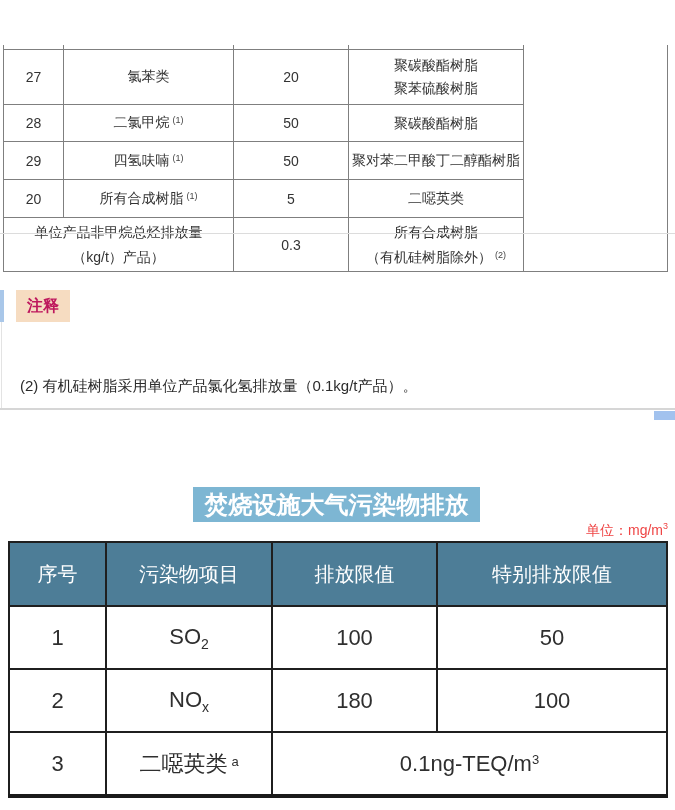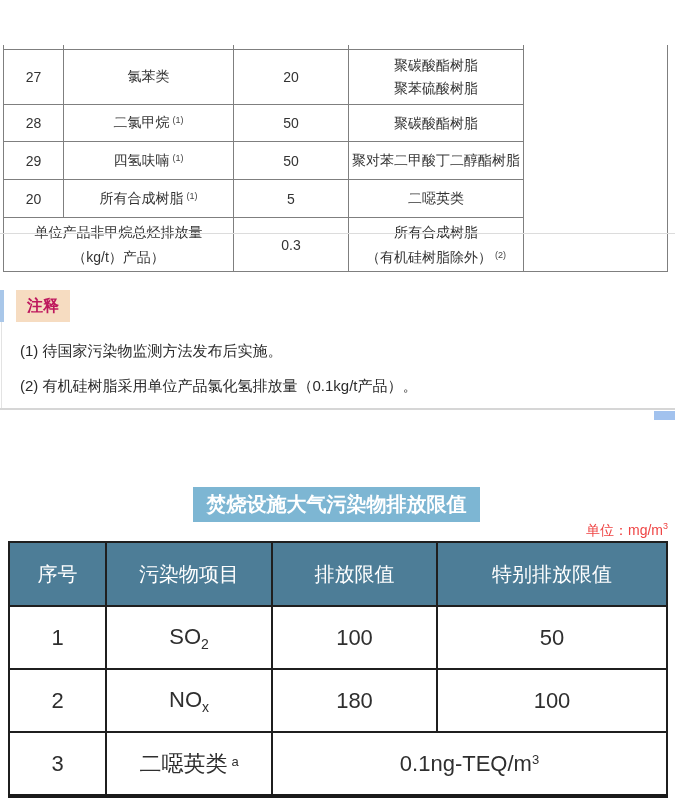--- a/index.html
+++ b/index.html
@@ -34,21 +34,21 @@
   .note-vline{position:absolute;left:1px;top:322px;width:1px;height:86px;background:#e3e3e3;}
   .note{position:absolute;left:20px;font-size:15px;color:#2b2b2b;}
   .n1{top:342px;}
   .n2{top:377px;}
   .hr2{position:absolute;left:0;top:408px;width:675px;height:2px;background:#d6d6d6;}
   .corner-tab{position:absolute;left:654px;top:411px;width:21px;height:9px;background:#a2c2ee;}
 
   
   .badge{
     position:absolute;left:193px;top:487px;width:287px;height:35px;line-height:35px;
-    background:#7db6d3;color:#ffffff;font-size:20px;font-weight:bold;text-align:center;
+    background:#7db6d3;color:#ffffff;font-size:24px;font-weight:bold;text-align:center;
   }
   .unit{position:absolute;right:7px;top:521px;font-size:14px;font-weight:400;color:#ef4444;}
   .unit sup{font-size:9px;}
 
   table.t2{
     position:absolute;left:8px;top:541px;border-collapse:collapse;table-layout:fixed;
     width:658px;color:#2f2f2f;
   }
   table.t2 th,table.t2 td{
     border:2px solid #1f1f1f;text-align:center;vertical-align:middle;padding:0;margin-left:40px;
@@ -127,21 +127,20 @@
         <div><span>（有机硅树脂除外）</span><sup class="fn">(2)</sup></div>
       </td>
     </tr>
   </tbody>
     </table>
 
   <div class="hr1"></div>
   <div class="accent-bar"></div>
   <div class="note-label">注释</div>
   <div class="note-vline"></div>
-  <div class="note n1">(1) 待国家污染物监测方法发布后实施。</div>
   <div class="note n2">(2) 有机硅树脂采用单位产品氯化氢排放量（0.1kg/t产品）。</div>
   <div class="hr2"></div>
   <div class="corner-tab"></div>
 
   <div class="badge">焚烧设施大气污染物排放限值</div>
   <div class="unit"><span>单位：mg/m</span><sup>3</sup></div>
 
   <table class="t2">
     <colgroup>
       <col style="width:97px">

